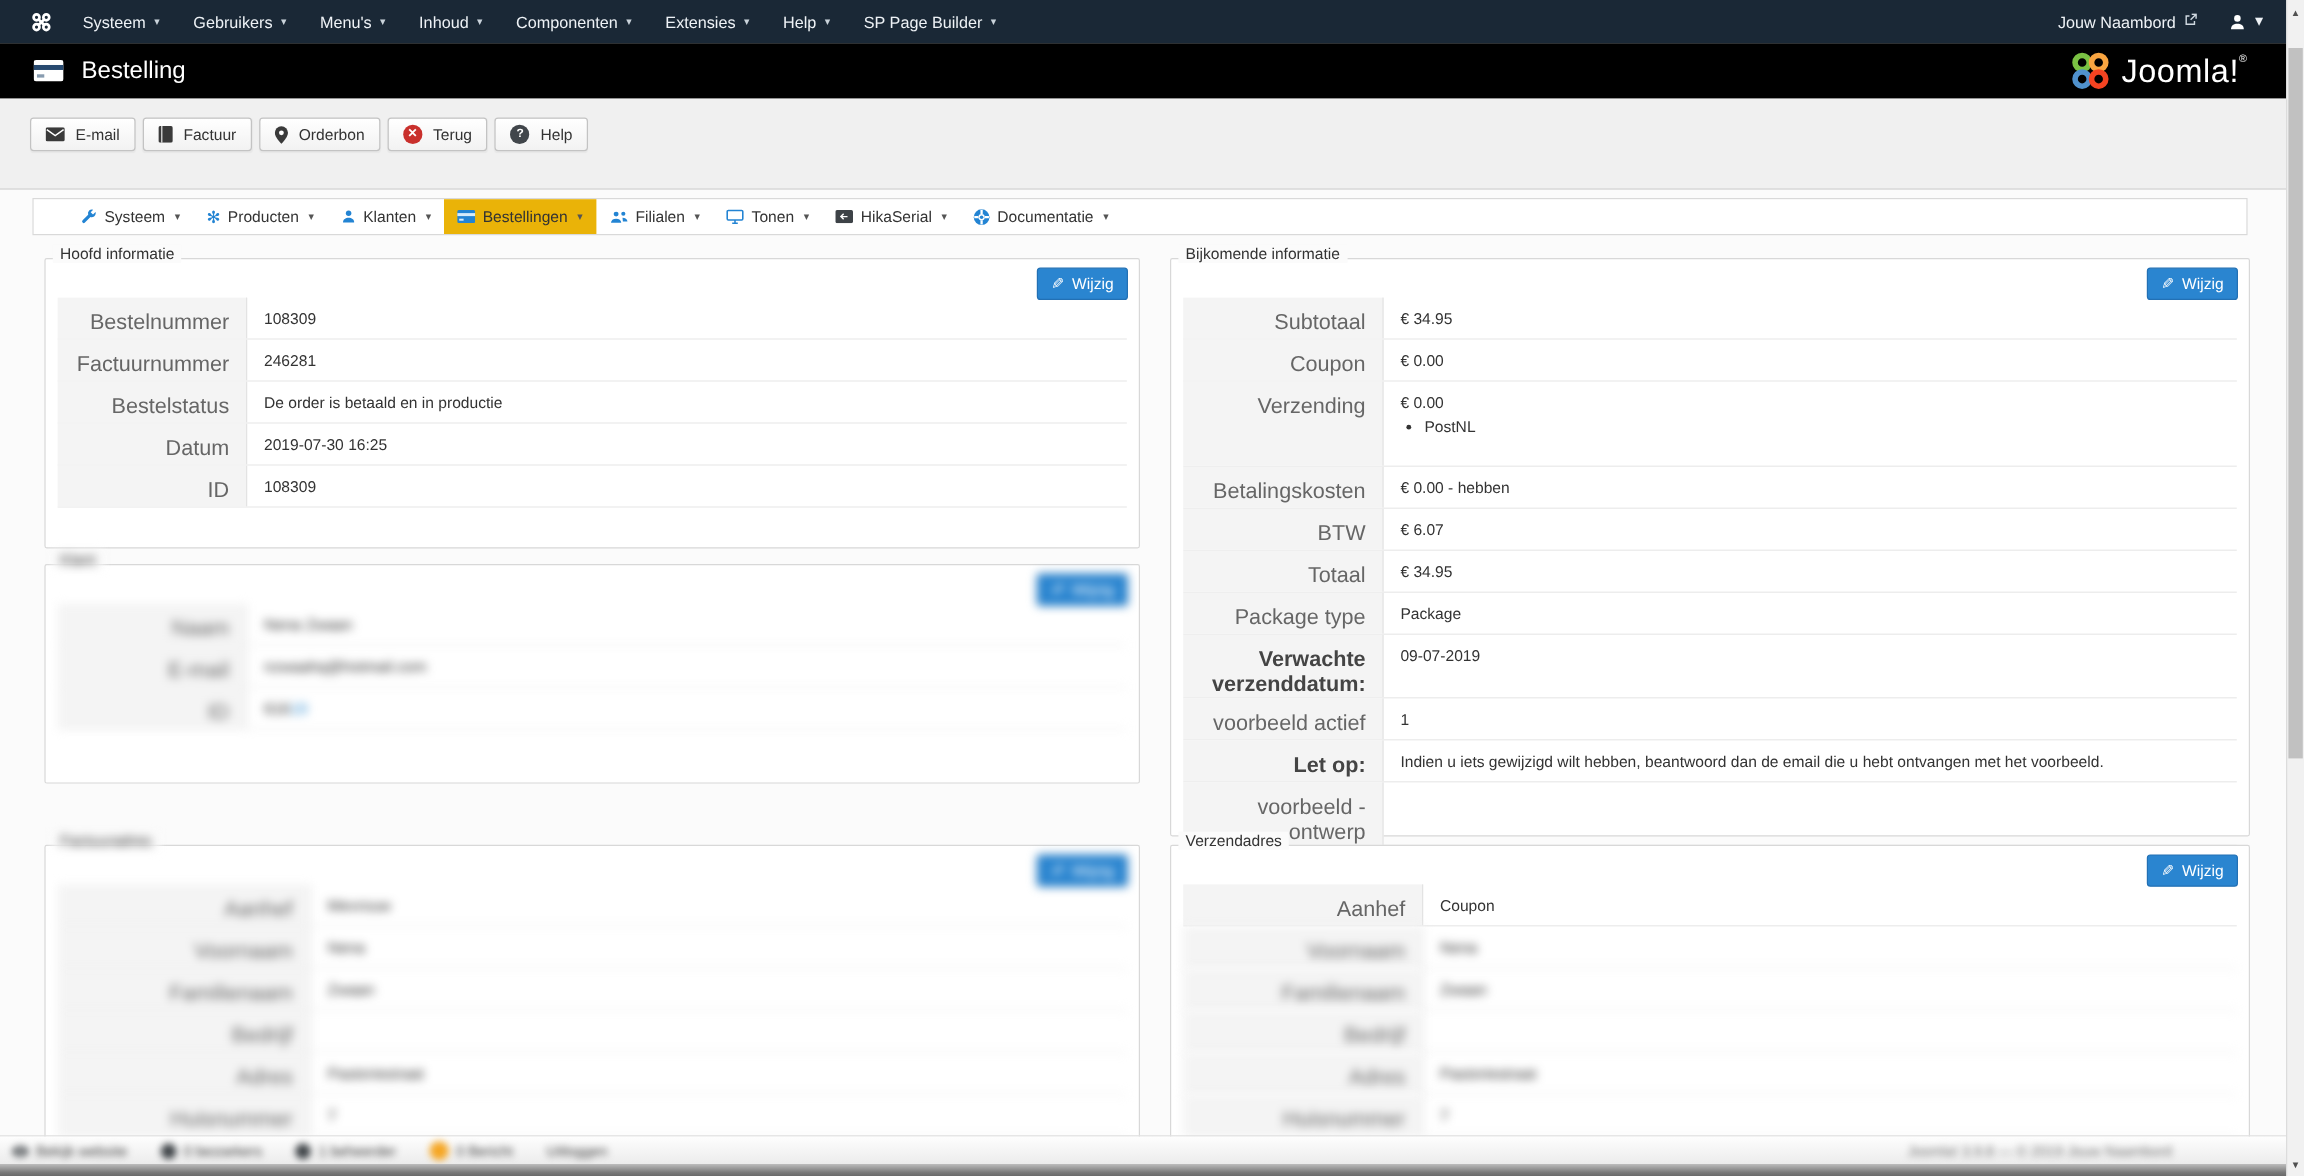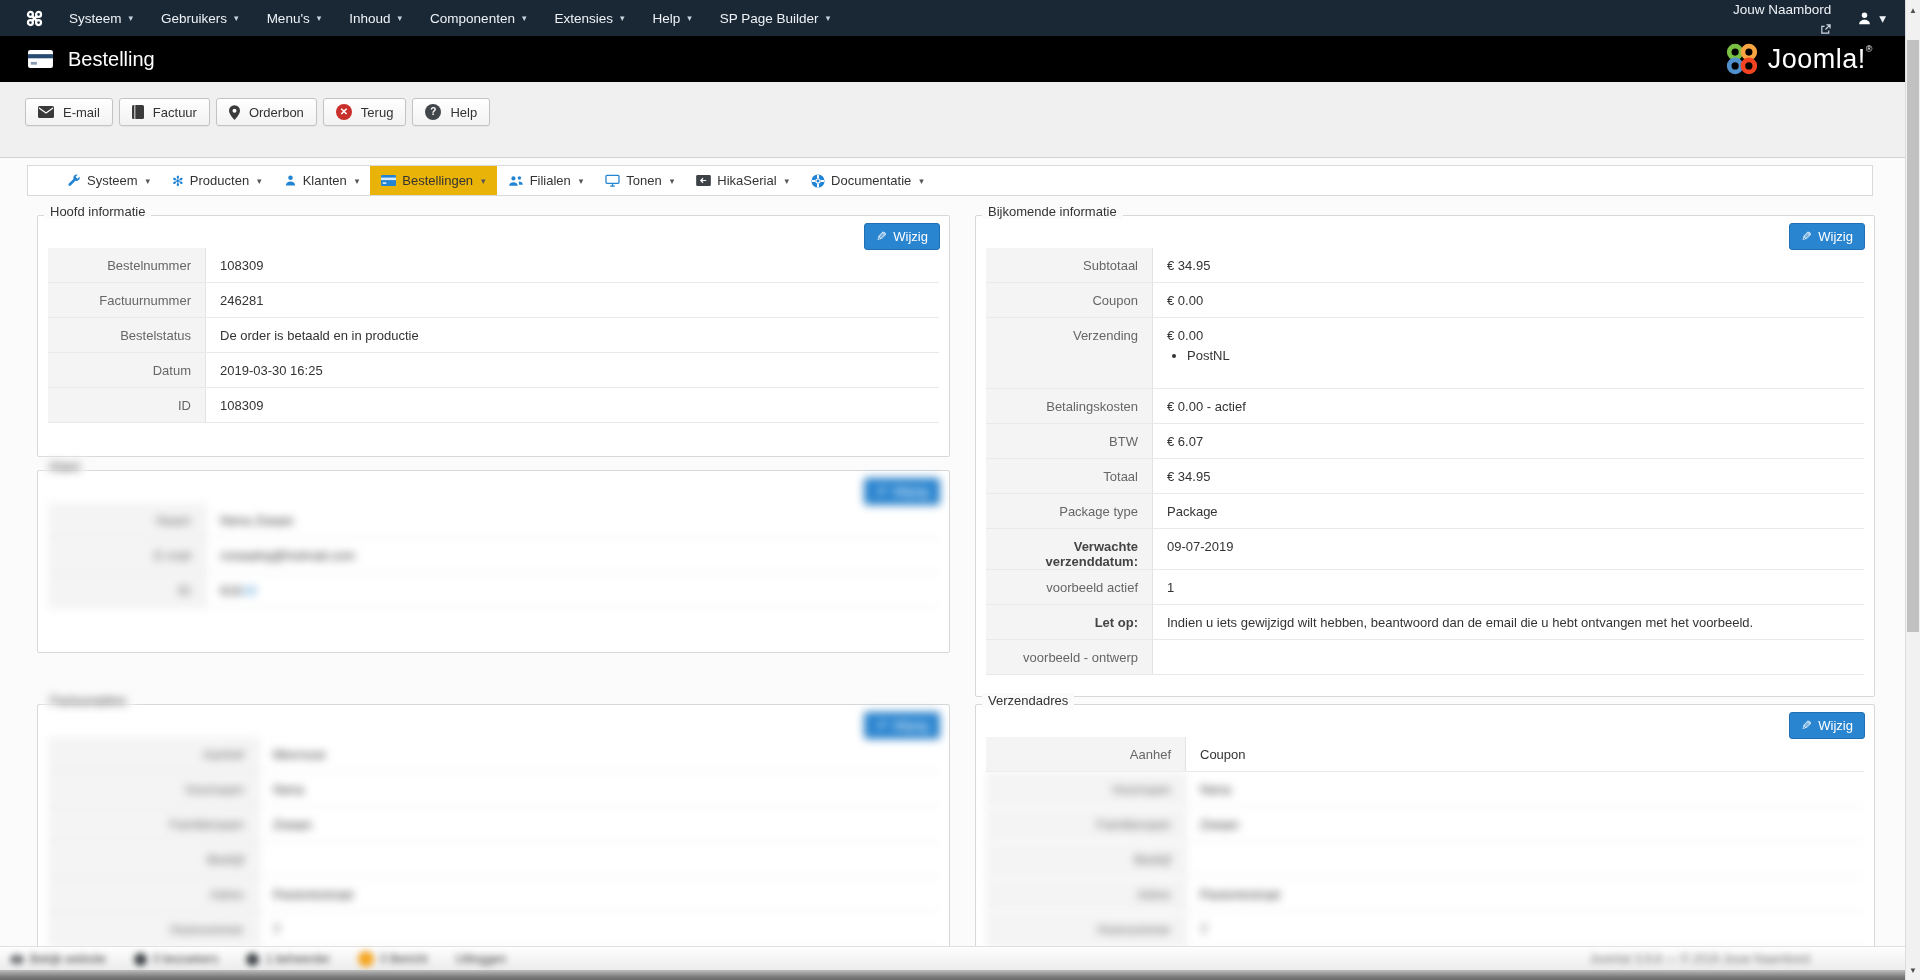--- a/index.html
+++ b/index.html
@@ -10,21 +10,21 @@
   }
   
   .topnav{
     position:absolute;left:0;top:0;width:1920px;height:36px;background:#1a2836;
     display:flex;align-items:center;color:#eef2f6;font-size:13.5px;z-index:5;
   }
   .topnav .jlogo{margin:0 12px 0 26px;display:flex;align-items:center;}
   .navitem{display:flex;align-items:center;gap:7px;padding:0 14px;height:36px;cursor:pointer;}
   .navitem .caret{font-size:9px;color:#c9d2da;}
   .topnav-right{margin-left:auto;display:flex;align-items:center;gap:26px;padding-right:34px;}
-  .sitelink{display:flex;align-items:flex-end;gap:7px;cursor:pointer;flex-direction:column;}
+  .sitelink{display:flex;align-items:flex-start;gap:7px;cursor:pointer;}
   .usermenu{display:flex;align-items:center;gap:7px;cursor:pointer;}
   
   .titlebar{
     position:absolute;left:0;top:36px;width:1920px;height:46px;background:#000000;
     display:flex;align-items:center;color:#fff;z-index:4;
   }
   .titlebar .pagetitle{font-size:20px;margin-left:15px;font-weight:400;}
   .titlebar .ticon{margin-left:28px;display:flex;align-items:center;}
   .brand{margin-left:auto;margin-right:47px;display:flex;align-items:center;gap:8px;}
   .brand .wordmark{font-size:27px;color:#fff;letter-spacing:.5px;}
@@ -62,21 +62,21 @@
   }
   .editbtn{
     position:absolute;top:7px;right:9px;height:27px;display:flex;align-items:center;gap:6px;
     background:#2a85d0;border:1px solid #2270b4;border-radius:3px;color:#fff;font-size:13px;
     padding:0 11px;cursor:pointer;
   }
   .editbtn .pencil{font-size:13px;transform:scaleX(-1);display:inline-block;}
   .ptable{position:absolute;left:10px;right:10px;top:32px;}
   .row{display:flex;min-height:35px;border-bottom:1px solid #e9e9e9;box-sizing:border-box;}
   .cell-l{
-    background:#f4f4f4;color:#666;font-size:13px;text-align:right;
+    background:#f4f4f4;color:#666;font-size:18px;text-align:right;
     padding:10px 14px 0 6px;box-sizing:border-box;border-right:1px solid #e3e3e3;flex:none;
   }
   .cell-v{flex:1;font-size:13px;color:#333;padding:10px 8px 0 14px;box-sizing:border-box;}
   .row.bold .cell-l{font-weight:bold;color:#444;}
   .w158 .cell-l{width:158px;} .w167 .cell-l{width:167px;}
   .w211 .cell-l{width:211px;} .w200 .cell-l{width:200px;}
   .vlist{margin:5px 0 0 20px;padding:0;}
   .vlist li{margin:0 0 4px 0;}
   .tall{min-height:71px;}
   a.idlink{color:#2e8bd0;text-decoration:none;}
@@ -331,21 +331,21 @@
     <div class="row">
         <div class="cell-l">Factuurnummer</div>
         <div class="cell-v">246281</div>
       </div>
     <div class="row">
         <div class="cell-l">Bestelstatus</div>
         <div class="cell-v">De order is betaald en in productie</div>
       </div>
     <div class="row">
         <div class="cell-l">Datum</div>
-        <div class="cell-v">2019-03-30 16:25</div>
+        <div class="cell-v">2019-07-30 16:25</div>
       </div>
     <div class="row">
         <div class="cell-l">ID</div>
         <div class="cell-v">108309</div>
       </div>
   </div>
 </div>
 
 <div class="panel" style="left:975px;top:215px;width:898px;height:480px;">
   <span class="legend">Bijkomende informatie</span>
@@ -366,21 +366,21 @@
       <div class="cell-l">Verzending</div>
       <div class="cell-v">
         <span>€ 0.00</span>
         <ul class="vlist">
             <li>PostNL</li>
           </ul>
       </div>
     </div>
     <div class="row">
         <div class="cell-l">Betalingskosten</div>
-        <div class="cell-v">€ 0.00 - actief</div>
+        <div class="cell-v">€ 0.00 - hebben</div>
       </div>
     <div class="row">
         <div class="cell-l">BTW</div>
         <div class="cell-v">€ 6.07</div>
       </div>
     <div class="row">
         <div class="cell-l">Totaal</div>
         <div class="cell-v">€ 34.95</div>
       </div>
     <div class="row">

